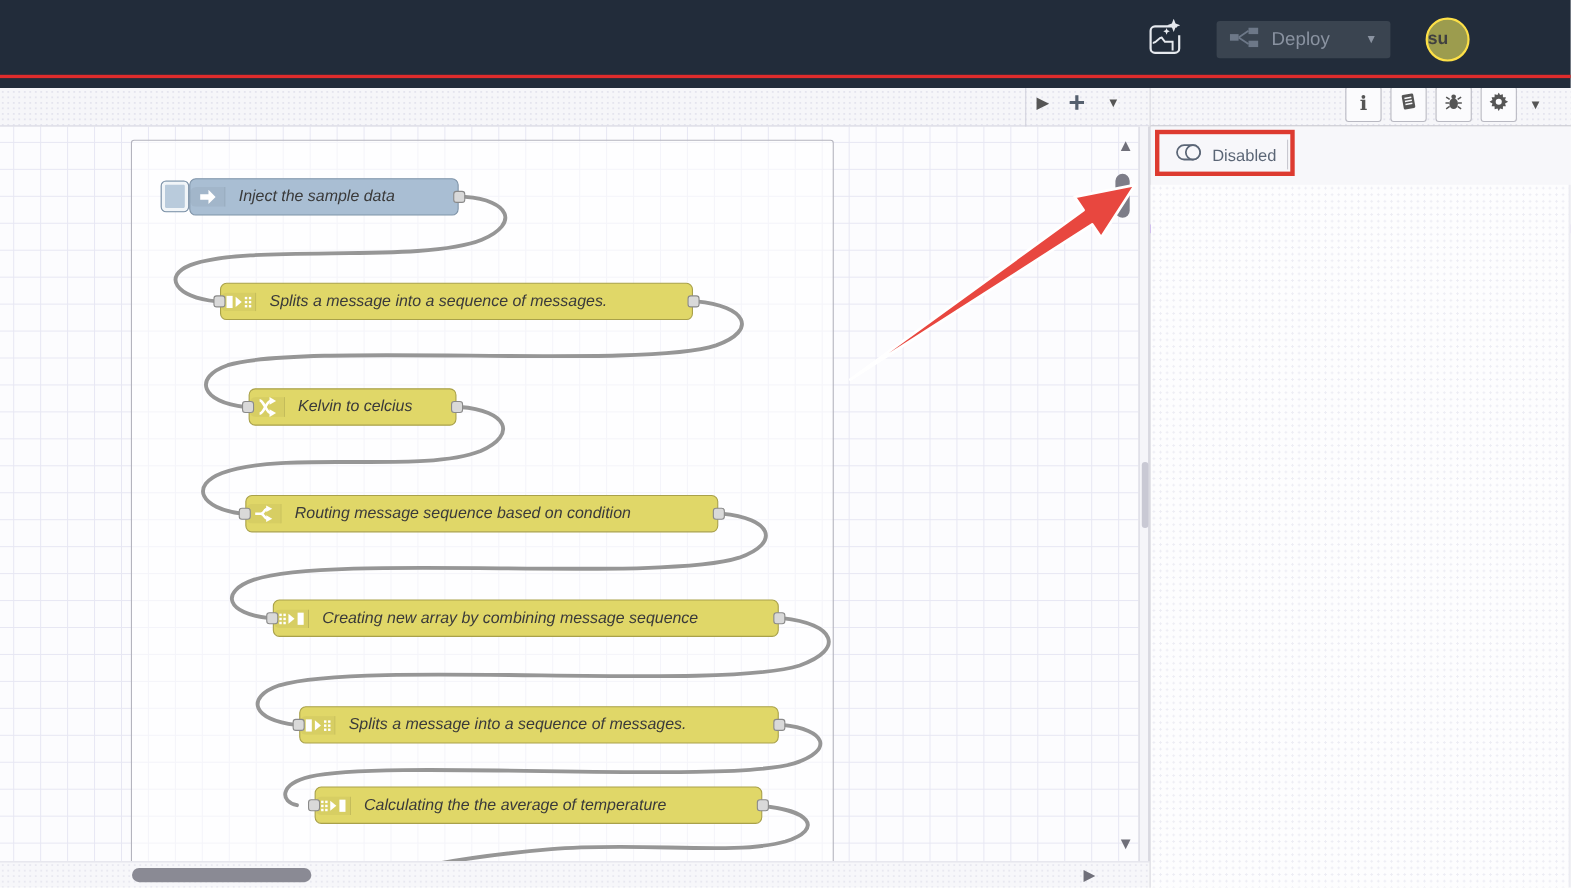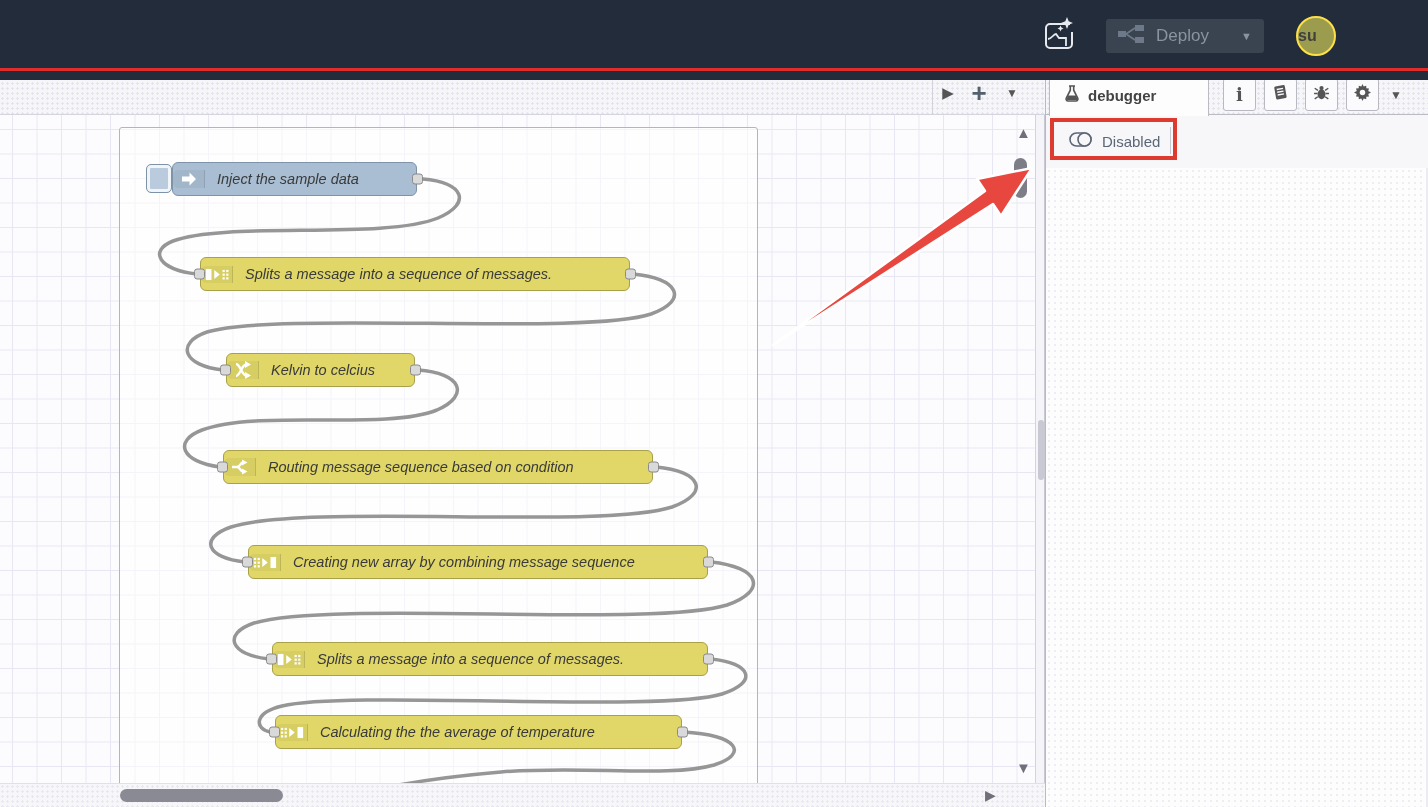--- a/index.html
+++ b/index.html
@@ -219,21 +219,21 @@
           <rect x="23" y="8" width="2.4" height="2.4" fill="#fff"></rect>
         <rect x="19" y="12" width="2.4" height="2.4" fill="#fff"></rect>
           <rect x="23" y="12" width="2.4" height="2.4" fill="#fff"></rect>
       </svg>
     </div>
     <span class="node-label">Splits a message into a sequence of messages.</span>
     <span class="port port-in"></span>
     <span class="port port-out"></span>
   </div>
 
-  <div class="node yellow" style="left:275px; top:600px; width:407px;">
+  <div class="node yellow" style="left:286px; top:600px; width:407px;">
     <div class="node-icon">
       <svg width="24" height="17" viewBox="0 0 26 18">
         <rect x="1" y="4" width="2.4" height="2.4" fill="#fff"></rect>
           <rect x="5" y="4" width="2.4" height="2.4" fill="#fff"></rect>
         <rect x="1" y="8" width="2.4" height="2.4" fill="#fff"></rect>
           <rect x="5" y="8" width="2.4" height="2.4" fill="#fff"></rect>
         <rect x="1" y="12" width="2.4" height="2.4" fill="#fff"></rect>
           <rect x="5" y="12" width="2.4" height="2.4" fill="#fff"></rect>
         <path d="M10 4 l6 5 -6 5 z" fill="#fff"></path>
         <rect x="19" y="3" width="6" height="12" fill="#fff"></rect>
@@ -253,29 +253,20 @@
   <div id="gutter-thumb"></div>
 </div>
 
 <div id="hscroll">
   <div id="hscroll-thumb"></div>
   <div id="hscroll-right">▶</div>
 </div>
 
 <div id="sidebar">
   <div id="sidebar-tabbar">
-    <div id="debugger-tab">
-      <span>
-        <svg width="16" height="17" viewBox="0 0 16 17">
-          <path d="M5 1 h6 M6.3 1 v4.2 L2.2 13.4 a1.9 1.9 0 0 0 1.7 2.6 h8.2 a1.9 1.9 0 0 0 1.7-2.6 L9.7 5.2 V1" fill="none" stroke="#555" stroke-width="1.6"></path>
-          <path d="M4.2 10.5 h7.6 l1.6 3.2 a1 1 0 0 1-.9 1.3 H3.5 a1 1 0 0 1-.9-1.3 z" fill="#555"></path>
-        </svg>
-      </span>
-      <span id="debugger-tab-label">debugger</span>
-    </div>
     <div class="sb-iconbtn" style="left:177px;">
       <span style="font-family:'DejaVu Serif',serif; font-weight:bold; font-size:18px;">i</span>
     </div>
     <div class="sb-iconbtn" style="left:218px;">
       <span>
         <svg width="17" height="17" viewBox="0 0 16 16">
           <g transform="rotate(-10 8 8)">
             <rect x="3" y="1.5" width="10" height="12.5" rx="1.2" fill="#555"></rect>
             <rect x="5" y="4" width="6" height="1.3" fill="#fbfbfd"></rect>
             <rect x="5" y="6.6" width="6" height="1.3" fill="#fbfbfd"></rect>

